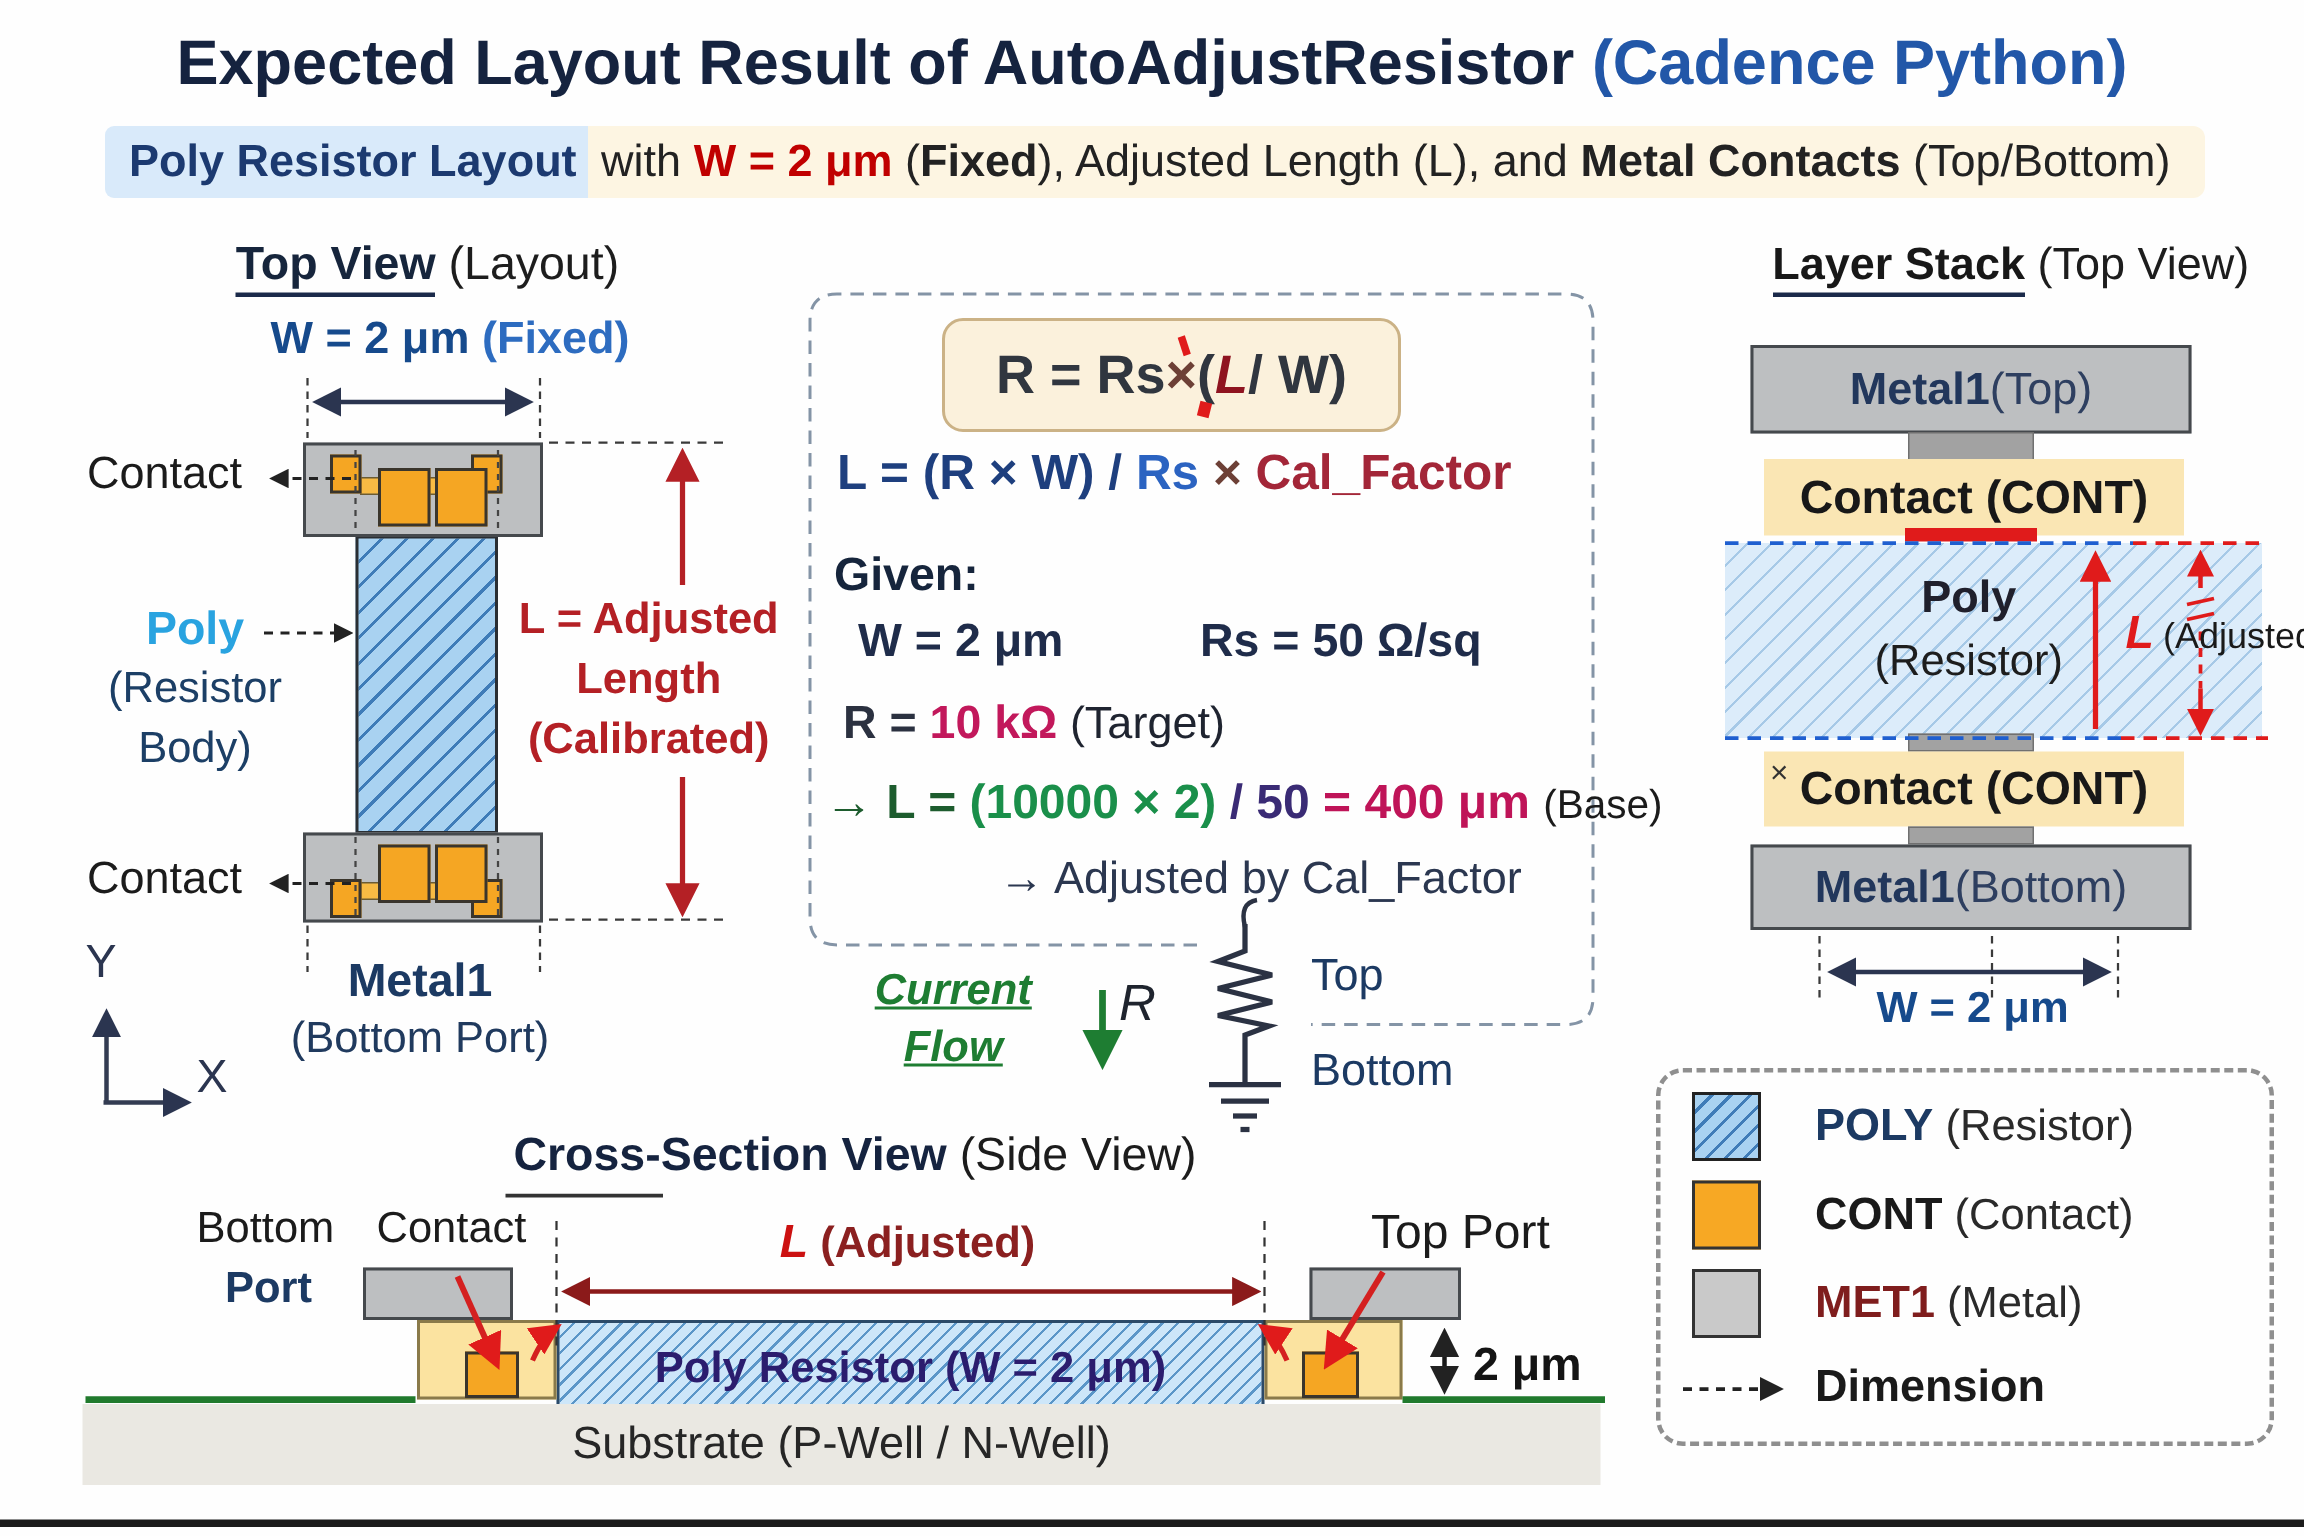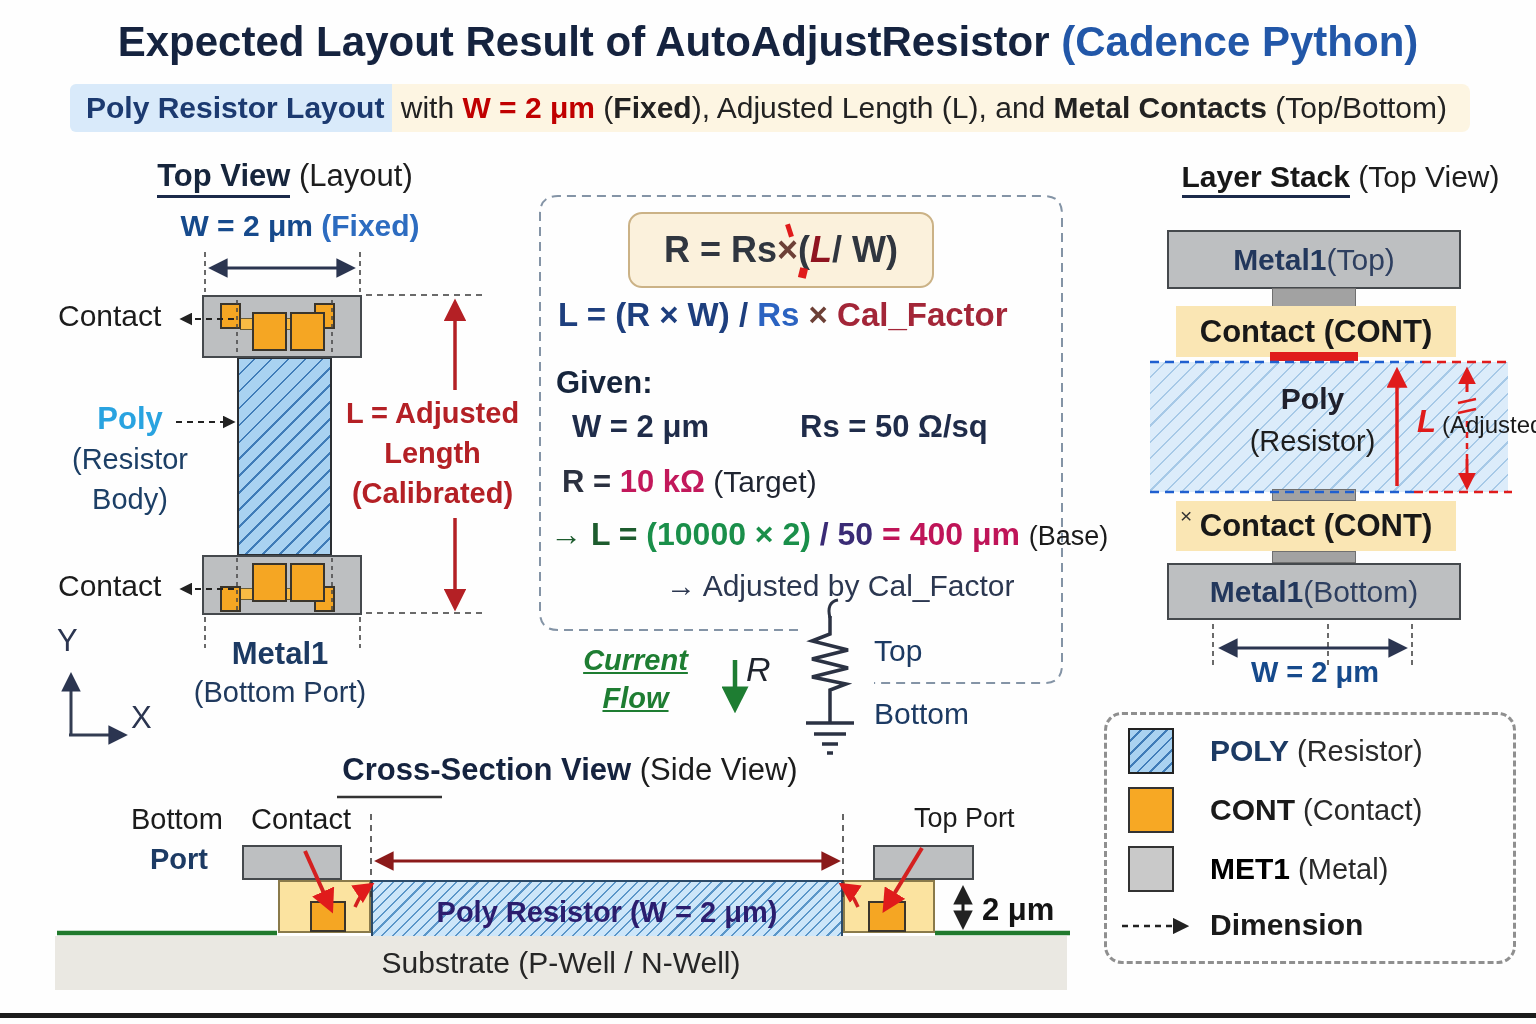--- a/index.html
+++ b/index.html
@@ -149,31 +149,34 @@
   <div class="abs shape hatch-sw swatch" style="left:1128px;top:728px;"></div>
   <div class="abs shape swatch" style="left:1128px;top:787px;background:#f7a824;border:2px solid #333;box-sizing:border-box;"></div>
   <div class="abs shape swatch" style="left:1128px;top:846px;background:#c9c9c9;border:2px solid #333;box-sizing:border-box;"></div>
   <div class="abs txt" style="left:1210px;top:734px;font-size:30px;white-space:nowrap;">
     <span class="b" style="color:#1c3a63;">POLY</span><span style="color:#2a2a2a;font-size:29px;"> (Resistor)</span>
   </div>
   <div class="abs txt" style="left:1210px;top:793px;font-size:30px;white-space:nowrap;">
     <span class="b" style="color:#1a1a1a;">CONT</span><span style="color:#2a2a2a;font-size:29px;"> (Contact)</span>
   </div>
   <div class="abs txt" style="left:1210px;top:852px;font-size:30px;white-space:nowrap;">
-    <span class="b" style="color:#000000;">MET1</span><span style="color:#2a2a2a;font-size:29px;"> (Metal)</span>
+    <span class="b" style="color:#7f1d1d;">MET1</span><span style="color:#2a2a2a;font-size:29px;"> (Metal)</span>
   </div>
   <div class="abs txt b" style="left:1210px;top:908px;font-size:30px;color:#1a1a1a;">Dimension</div>
 
   <div class="abs txt ctr" style="left:310px;top:752px;width:520px;font-size:31px;">
     <span class="b" style="color:#15233f;">Cross-Section View</span><span style="color:#1c1c1c;"> (Side View)</span>
   </div>
   <div class="abs txt" style="left:131px;top:803px;font-size:29px;color:#1b1b1b;">Bottom</div>
   <div class="abs txt b" style="left:150px;top:843px;font-size:29px;color:#1c3a63;">Port</div>
   <div class="abs txt" style="left:251px;top:803px;font-size:29px;color:#1b1b1b;">Contact</div>
-  <div class="abs txt" style="left:914px;top:803px;font-size:27px;color:#1b1b1b;">Top Port</div>
+  <div class="abs txt ctr" style="left:455px;top:810px;width:300px;font-size:29px;white-space:nowrap;">
+    <span class="b i" style="color:#cc1111;font-size:31px;">L</span><span style="color:#8b2020;font-weight:600;"> (Adjusted)</span>
+  </div>
+  <div class="abs txt" style="left:914px;top:803px;font-size:32px;color:#1b1b1b;">Top Port</div>
 
   <div class="abs shape hatch-cs flex-ctr b" style="left:371px;top:880px;width:472px;height:65px;font-size:29px;color:#2b1d6e;">Poly Resistor (W = 2 μm)</div>
   <div class="abs shape cream-br" style="left:278px;top:880px;width:93px;height:53px;"></div>
   <div class="abs shape cream-br" style="left:843px;top:880px;width:92px;height:53px;"></div>
   <div class="abs shape orange" style="left:310px;top:901px;width:36px;height:31px;z-index:4;"></div>
   <div class="abs shape orange" style="left:868px;top:901px;width:38px;height:31px;z-index:4;"></div>
   <div class="abs shape metal" style="left:242px;top:845px;width:100px;height:35px;z-index:4;"></div>
   <div class="abs shape metal" style="left:873px;top:845px;width:101px;height:35px;z-index:4;"></div>
   <div class="abs txt b" style="left:982px;top:892px;font-size:31px;color:#141414;">2 μm</div>
   <div class="abs shape flex-ctr" style="left:55px;top:936px;width:1012px;height:54px;background:#eae8e2;font-size:30px;color:#262626;">Substrate (P-Well / N-Well)</div>

